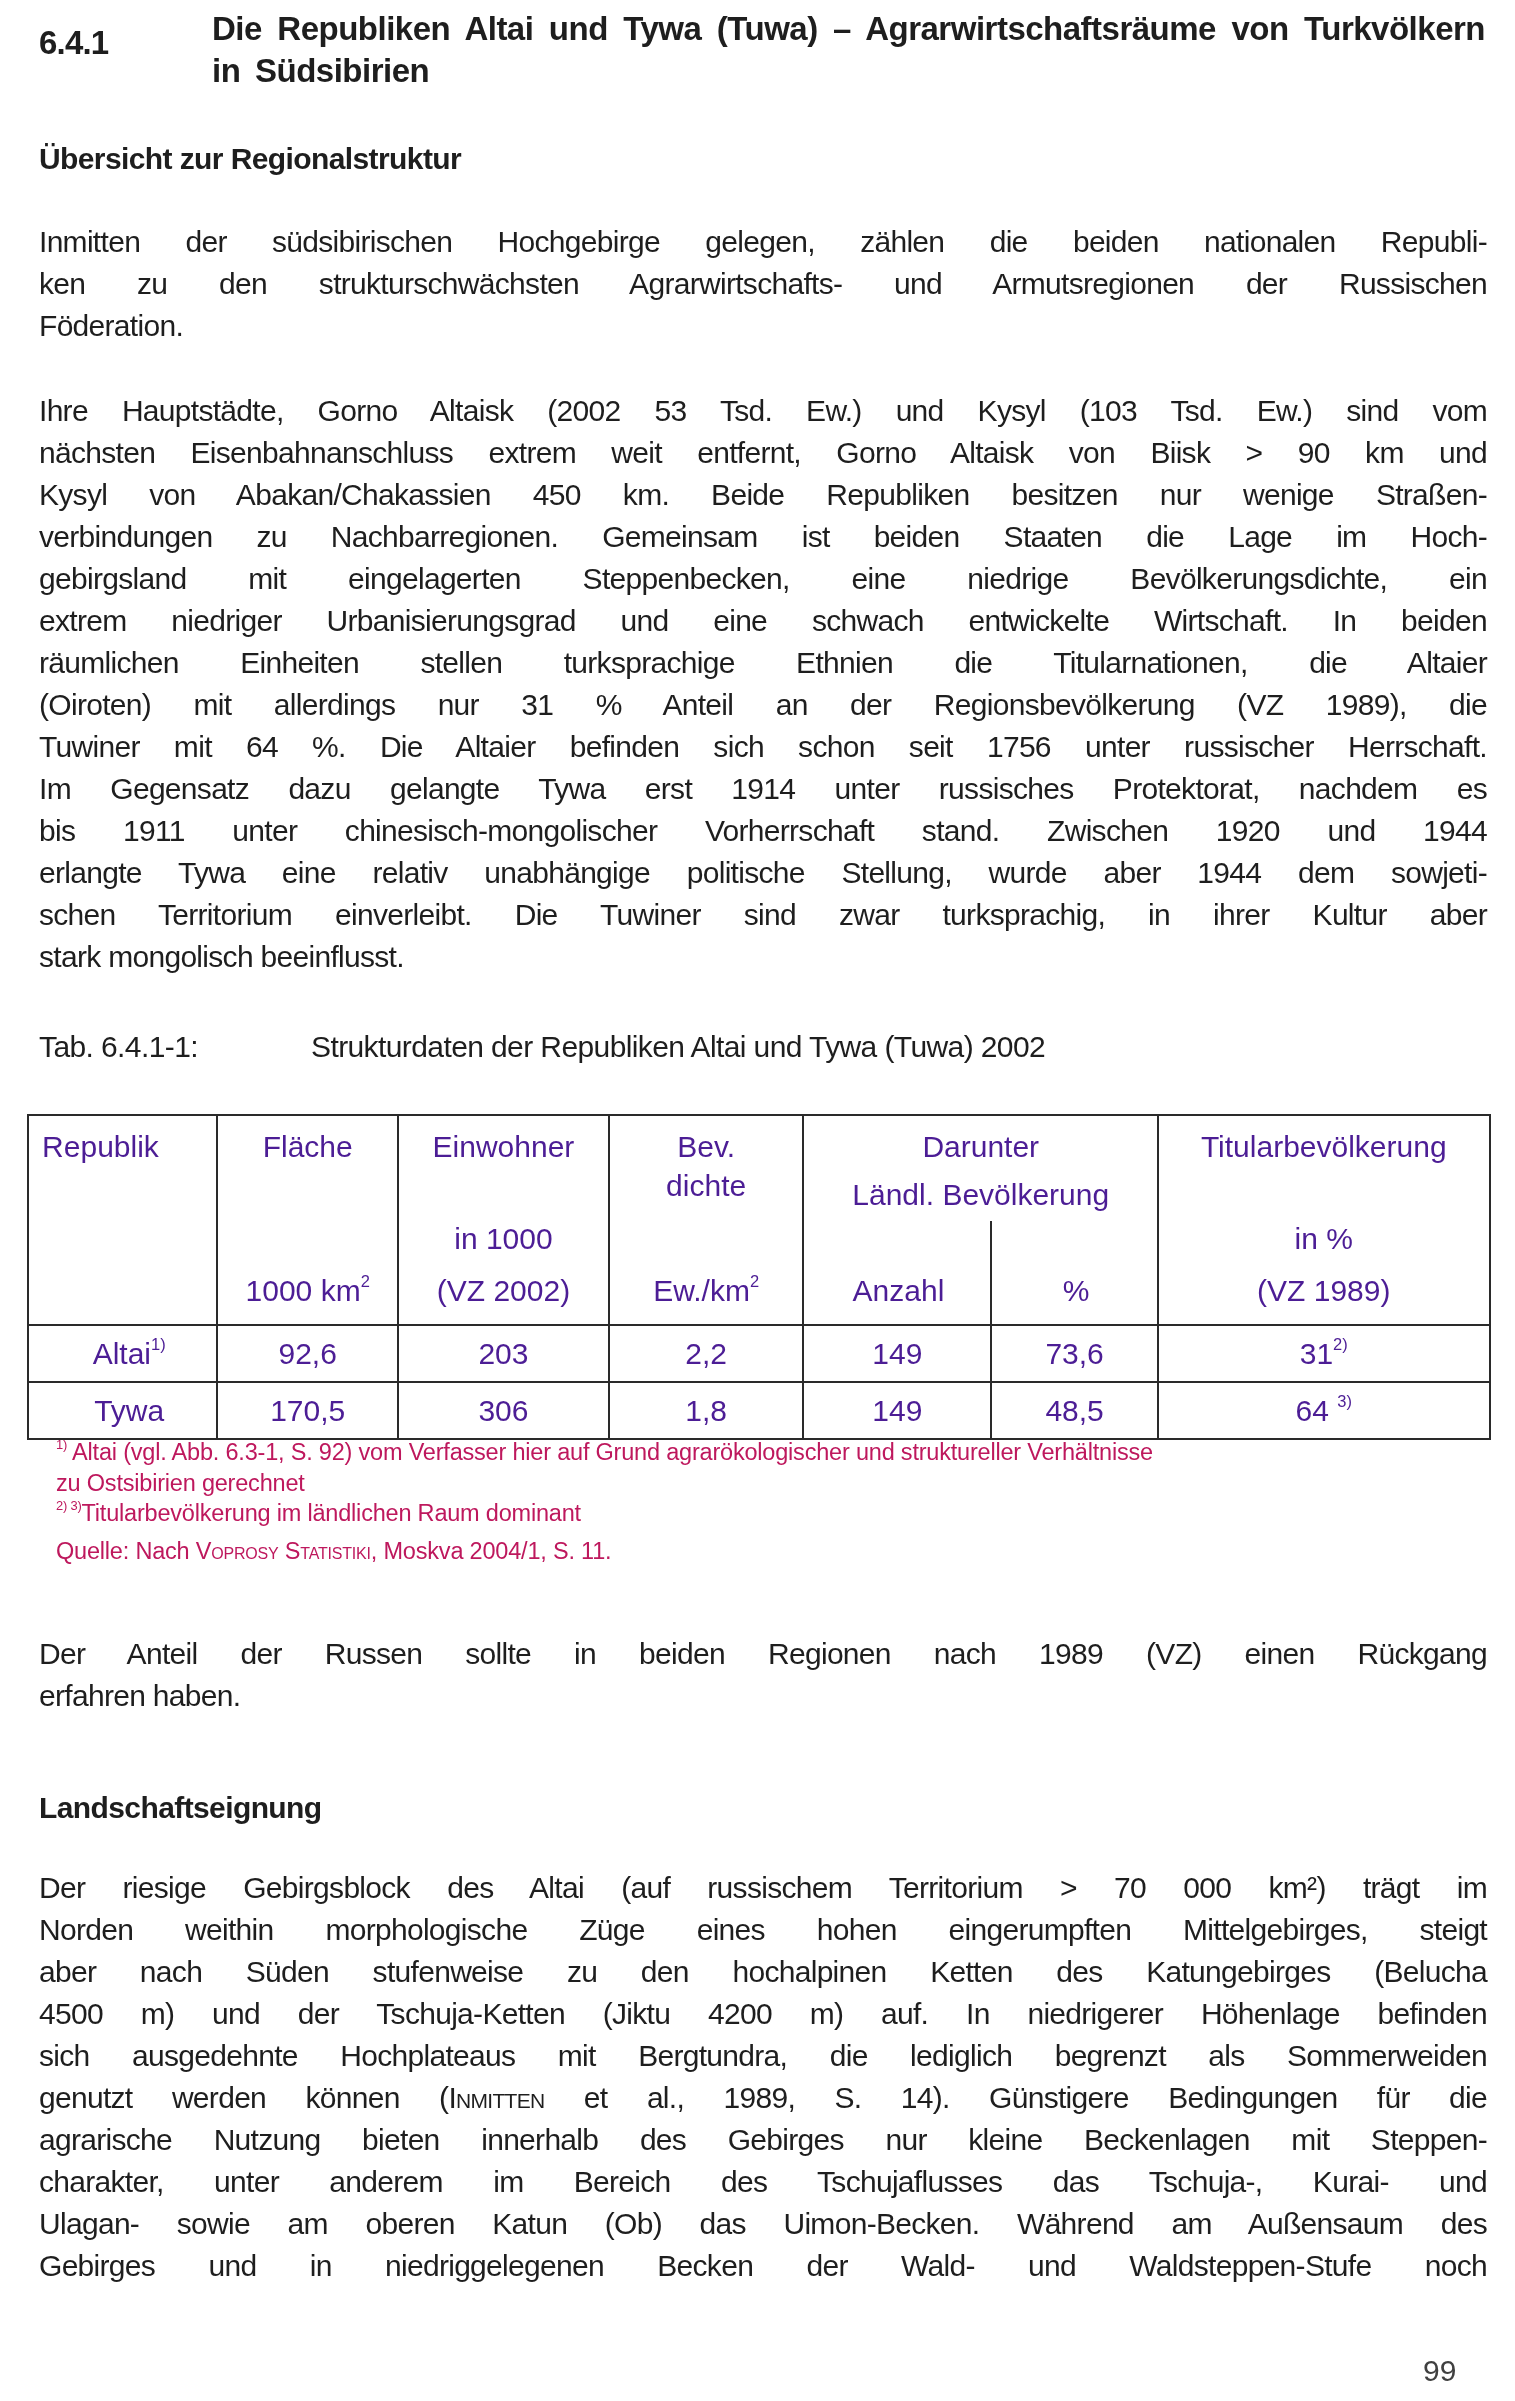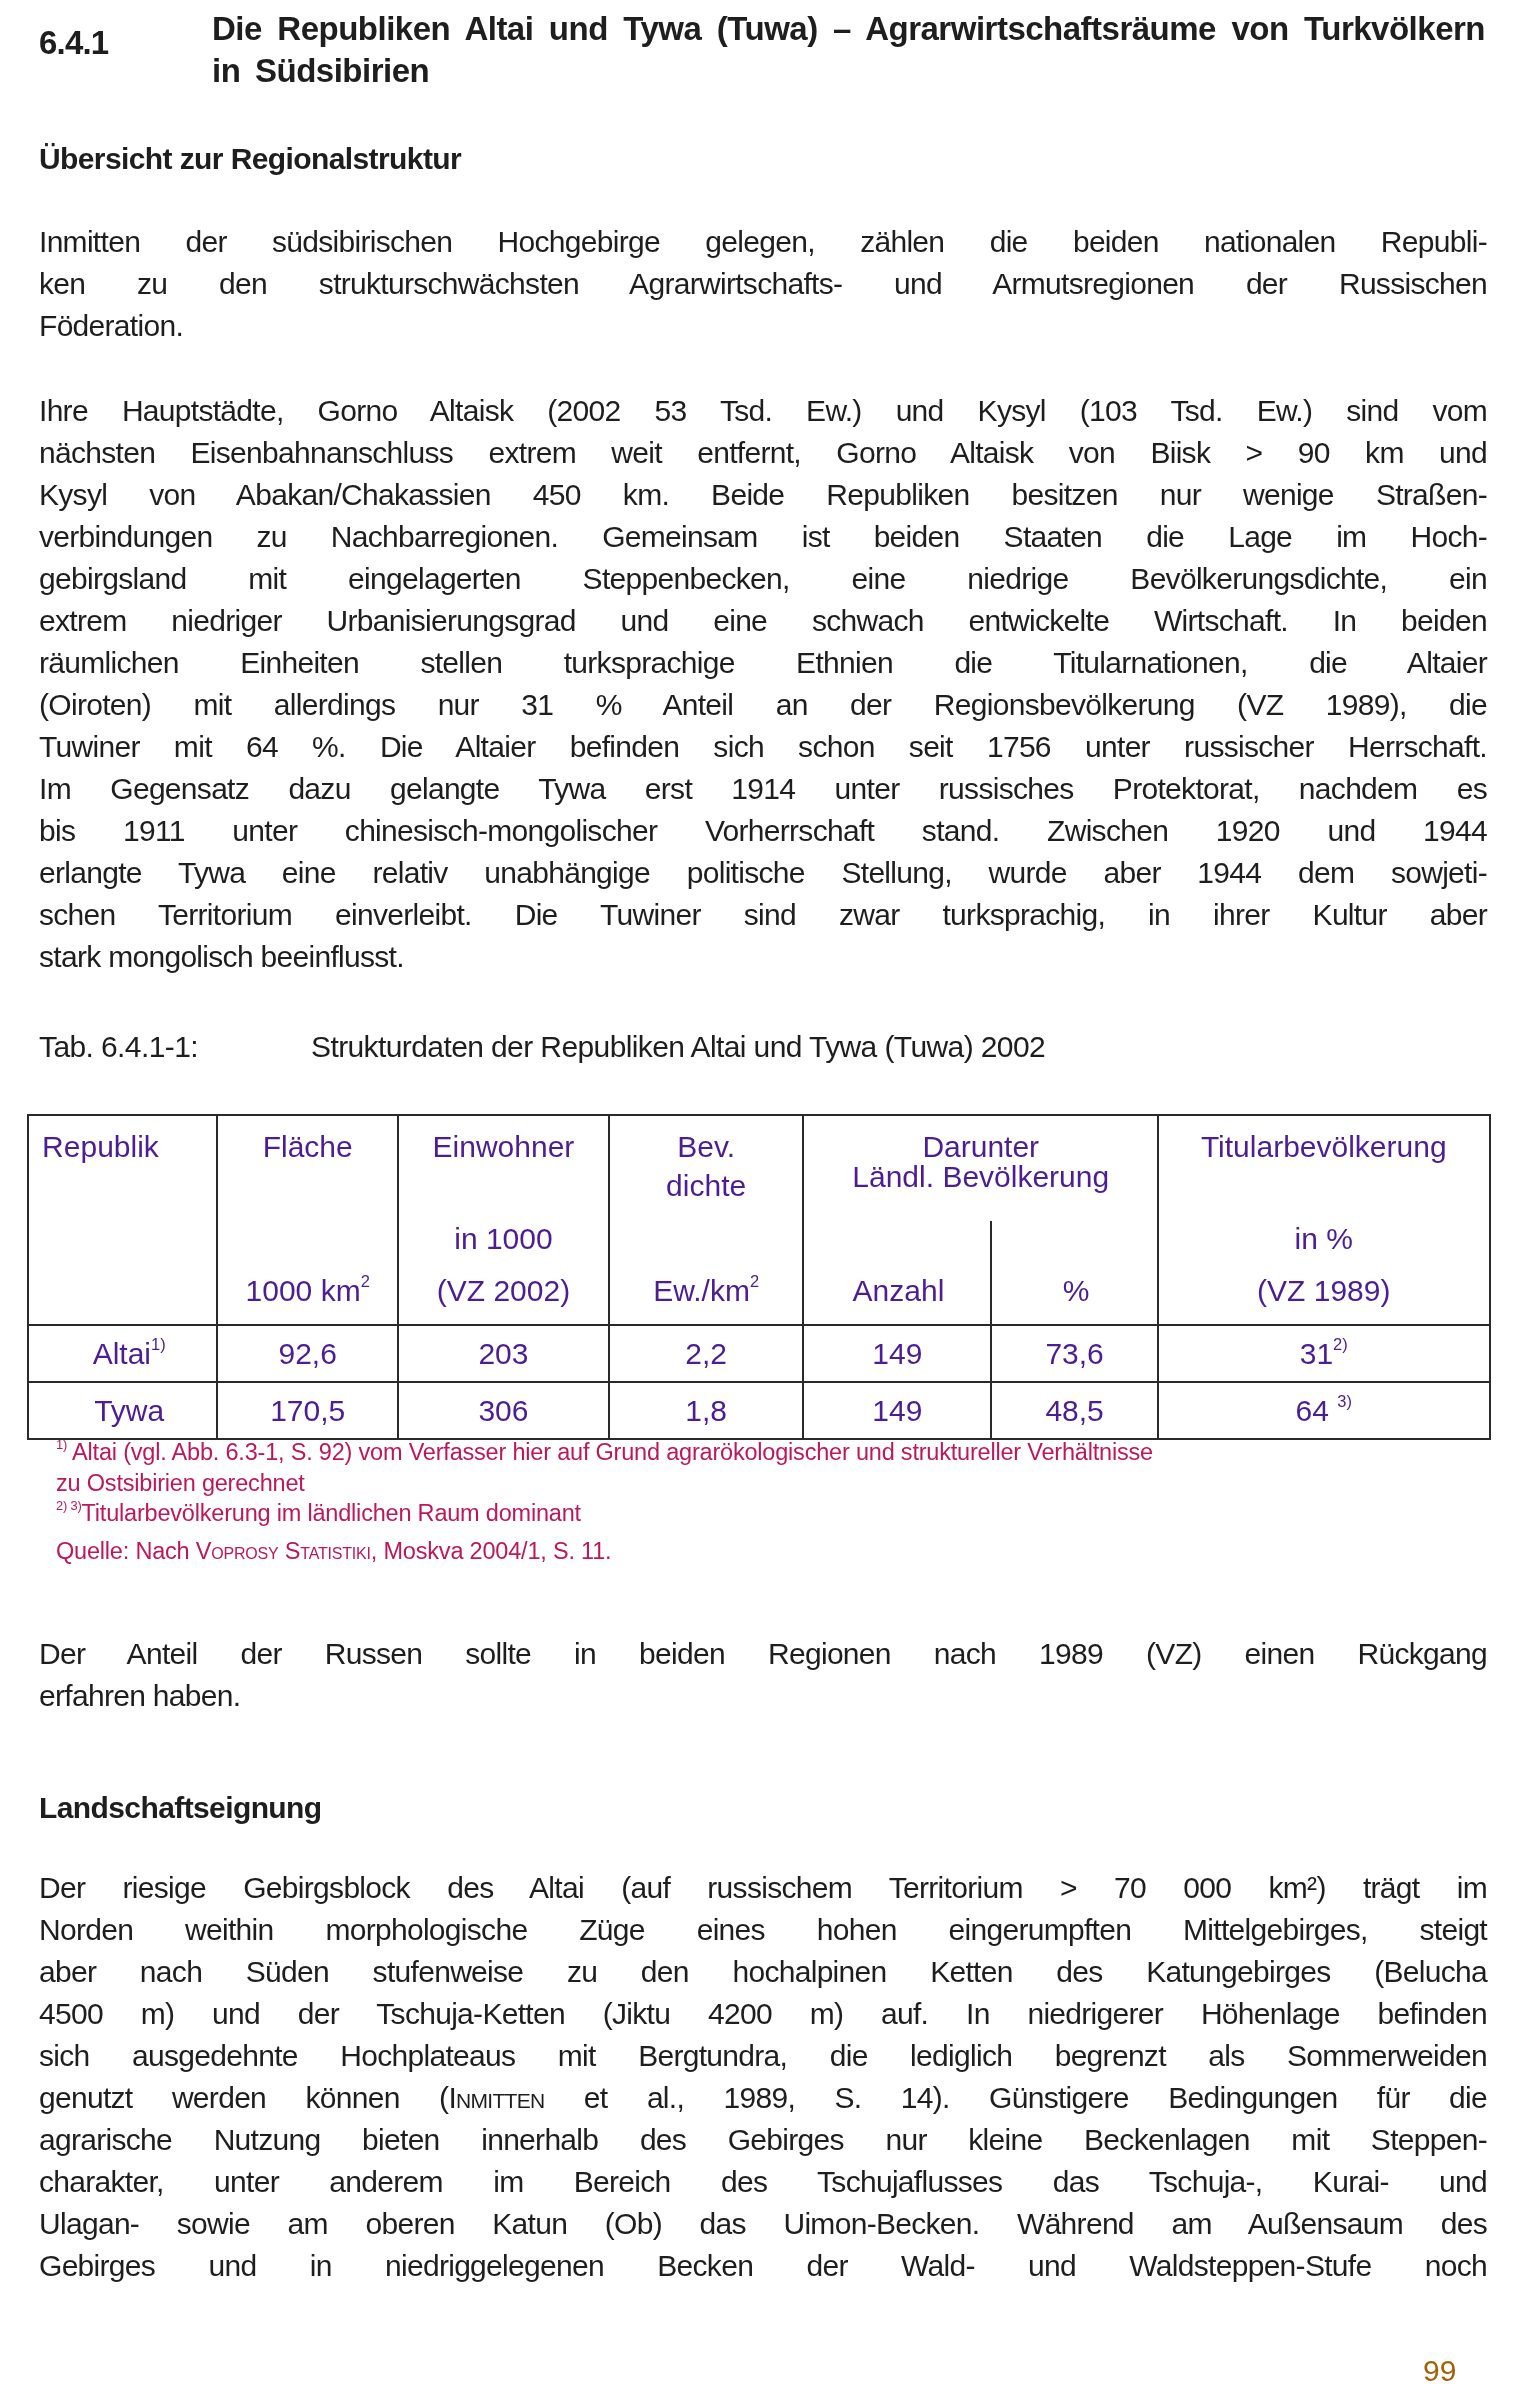--- a/index.html
+++ b/index.html
@@ -25,21 +25,21 @@
   .tbl { left: 26.5px; top: 1114px; width: 1464px; border-collapse: collapse; font-size: 30px; color: #4c1d95; }
   .tbl td { border: 2.3px solid #2a2a2a; padding: 0; text-align: center; vertical-align: top; }
   .tbl .hdr { height: 208px; position: relative; }
   .tbl .row td { height: 55px; vertical-align: middle; }
   .tbl .row td.first { text-align: center; padding-left: 13.6px; }
   sup { font-size: 0.55em; vertical-align: 0.85em; line-height: 0; }
   .hcell { position: relative; height: 208px; }
   .ht { position: absolute; left: 0; right: 0; text-align: center; white-space: nowrap; }
   
   .fn { left: 56px; font-size: 23.5px; color: #be185d; letter-spacing: -0.2px; white-space: nowrap; }
-  .page-num { left: 1423px; top: 2354px; font-size: 30px; color: #a16207; }
+  .page-num { left: 1423px; top: 2354px; font-size: 30px; color: #404040; }
 </style>
 </head>
 <body>
 
 <div class="abs sec-num">6.4.1</div>
 <div class="abs sec-title">Die Republiken Altai und Tywa (Tuwa) – Agrarwirtschaftsräume von Turkvölkern in Südsibirien</div>
 
 <div class="abs subhead" style="top:142px;">Übersicht zur Regionalstruktur</div>
 
 <div class="abs para" style="top:221px;">
@@ -101,21 +101,21 @@
     <td>
       <div class="hcell">
         <div class="ht" style="top:13.6px;">Bev.</div>
         <div class="ht" style="top:53px;">dichte</div>
         <div class="ht" style="top:158px;"><span>Ew./km</span><sup>2</sup></div>
       </div>
     </td>
     <td colspan="2" style="padding:0;">
       <div class="hcell">
         <div class="ht" style="top:13.6px;">Darunter</div>
-        <div class="ht" style="top:44px;">Ländl. Bevölkerung</div>
+        <div class="ht" style="top:62px;">Ländl. Bevölkerung</div>
         <div style="position:absolute;left:186px;top:105px;bottom:0;border-left:2.3px solid #2a2a2a;"></div>
         <div class="ht" style="top:158px;left:0;right:auto;width:188px;">Anzahl</div>
         <div class="ht" style="top:158px;left:188px;right:auto;width:167px;">%</div>
       </div>
     </td>
     <td>
       <div class="hcell">
         <div class="ht" style="top:13.6px;">Titularbevölkerung</div>
         <div class="ht" style="top:106px;">in %</div>
         <div class="ht" style="top:158px;">(VZ 1989)</div>

